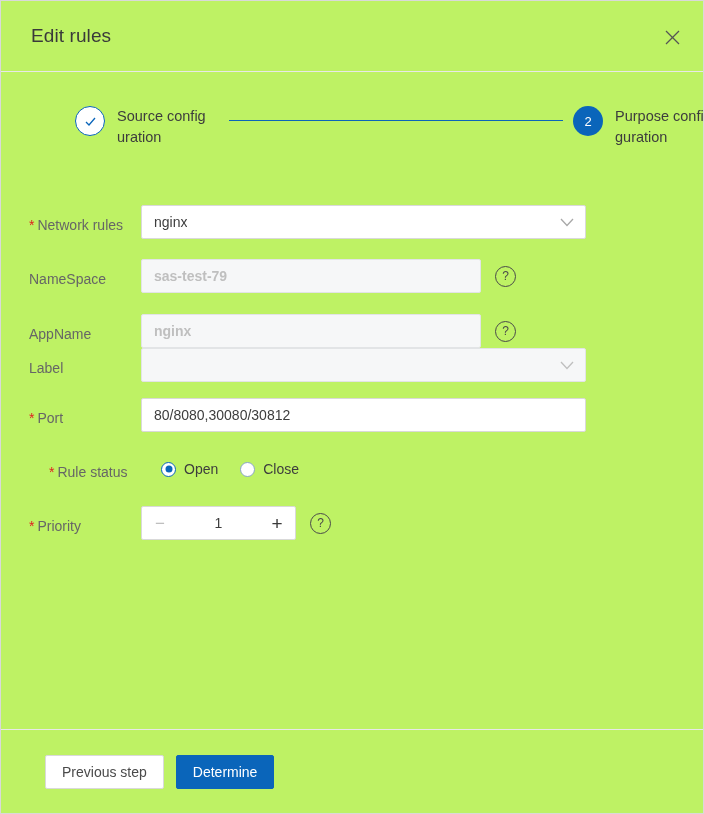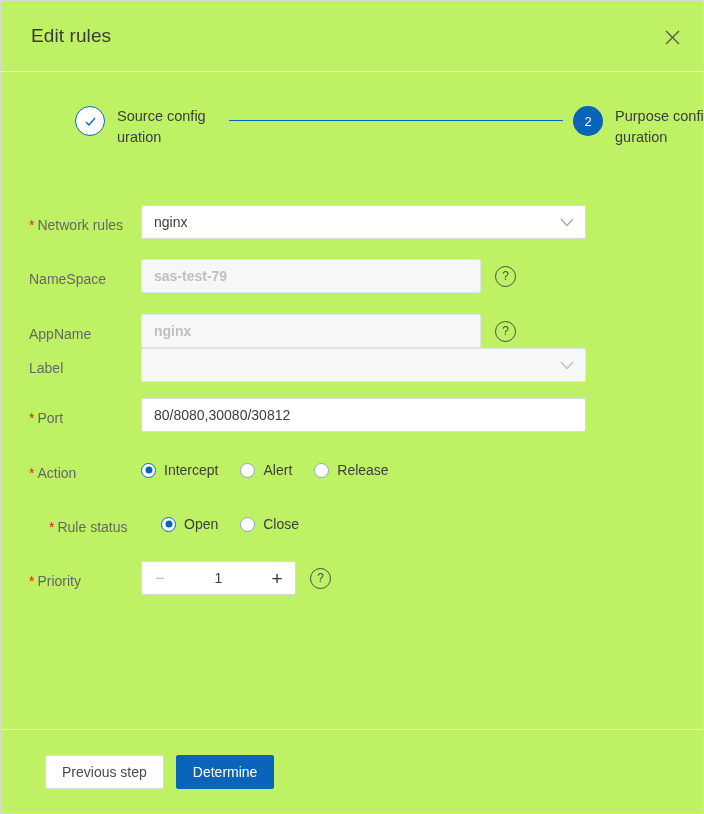--- a/index.html
+++ b/index.html
@@ -379,39 +379,20 @@
 
     <div class="field-row" style="margin-top:16px;">
       <div class="field-label"><span class="req">*</span><span>Port</span></div>
       <div class="field-control">
         <div class="ctl wide">
           <span class="ctl-value">80/8080,30080/30812</span>
         </div>
       </div>
     </div>
 
-    <div class="field-row" style="margin-top:21px;">
-      <div class="field-label"><span class="req">*</span><span>Action</span></div>
-      <div class="field-control">
-        <div class="radio-group">
-          <div class="radio-item checked">
-            <span class="radio-dot"></span>
-            <span>Intercept</span>
-          </div>
-          <div class="radio-item">
-            <span class="radio-dot"></span>
-            <span>Alert</span>
-          </div>
-          <div class="radio-item">
-            <span class="radio-dot"></span>
-            <span>Release</span>
-          </div>
-        </div>
-      </div>
-    </div>
 
     <div class="field-row" style="margin-top:20px;margin-left:20px;">
       <div class="field-label"><span class="req">*</span><span>Rule status</span></div>
       <div class="field-control">
         <div class="radio-group">
           <div class="radio-item checked">
             <span class="radio-dot"></span>
             <span>Open</span>
           </div>
           <div class="radio-item">

